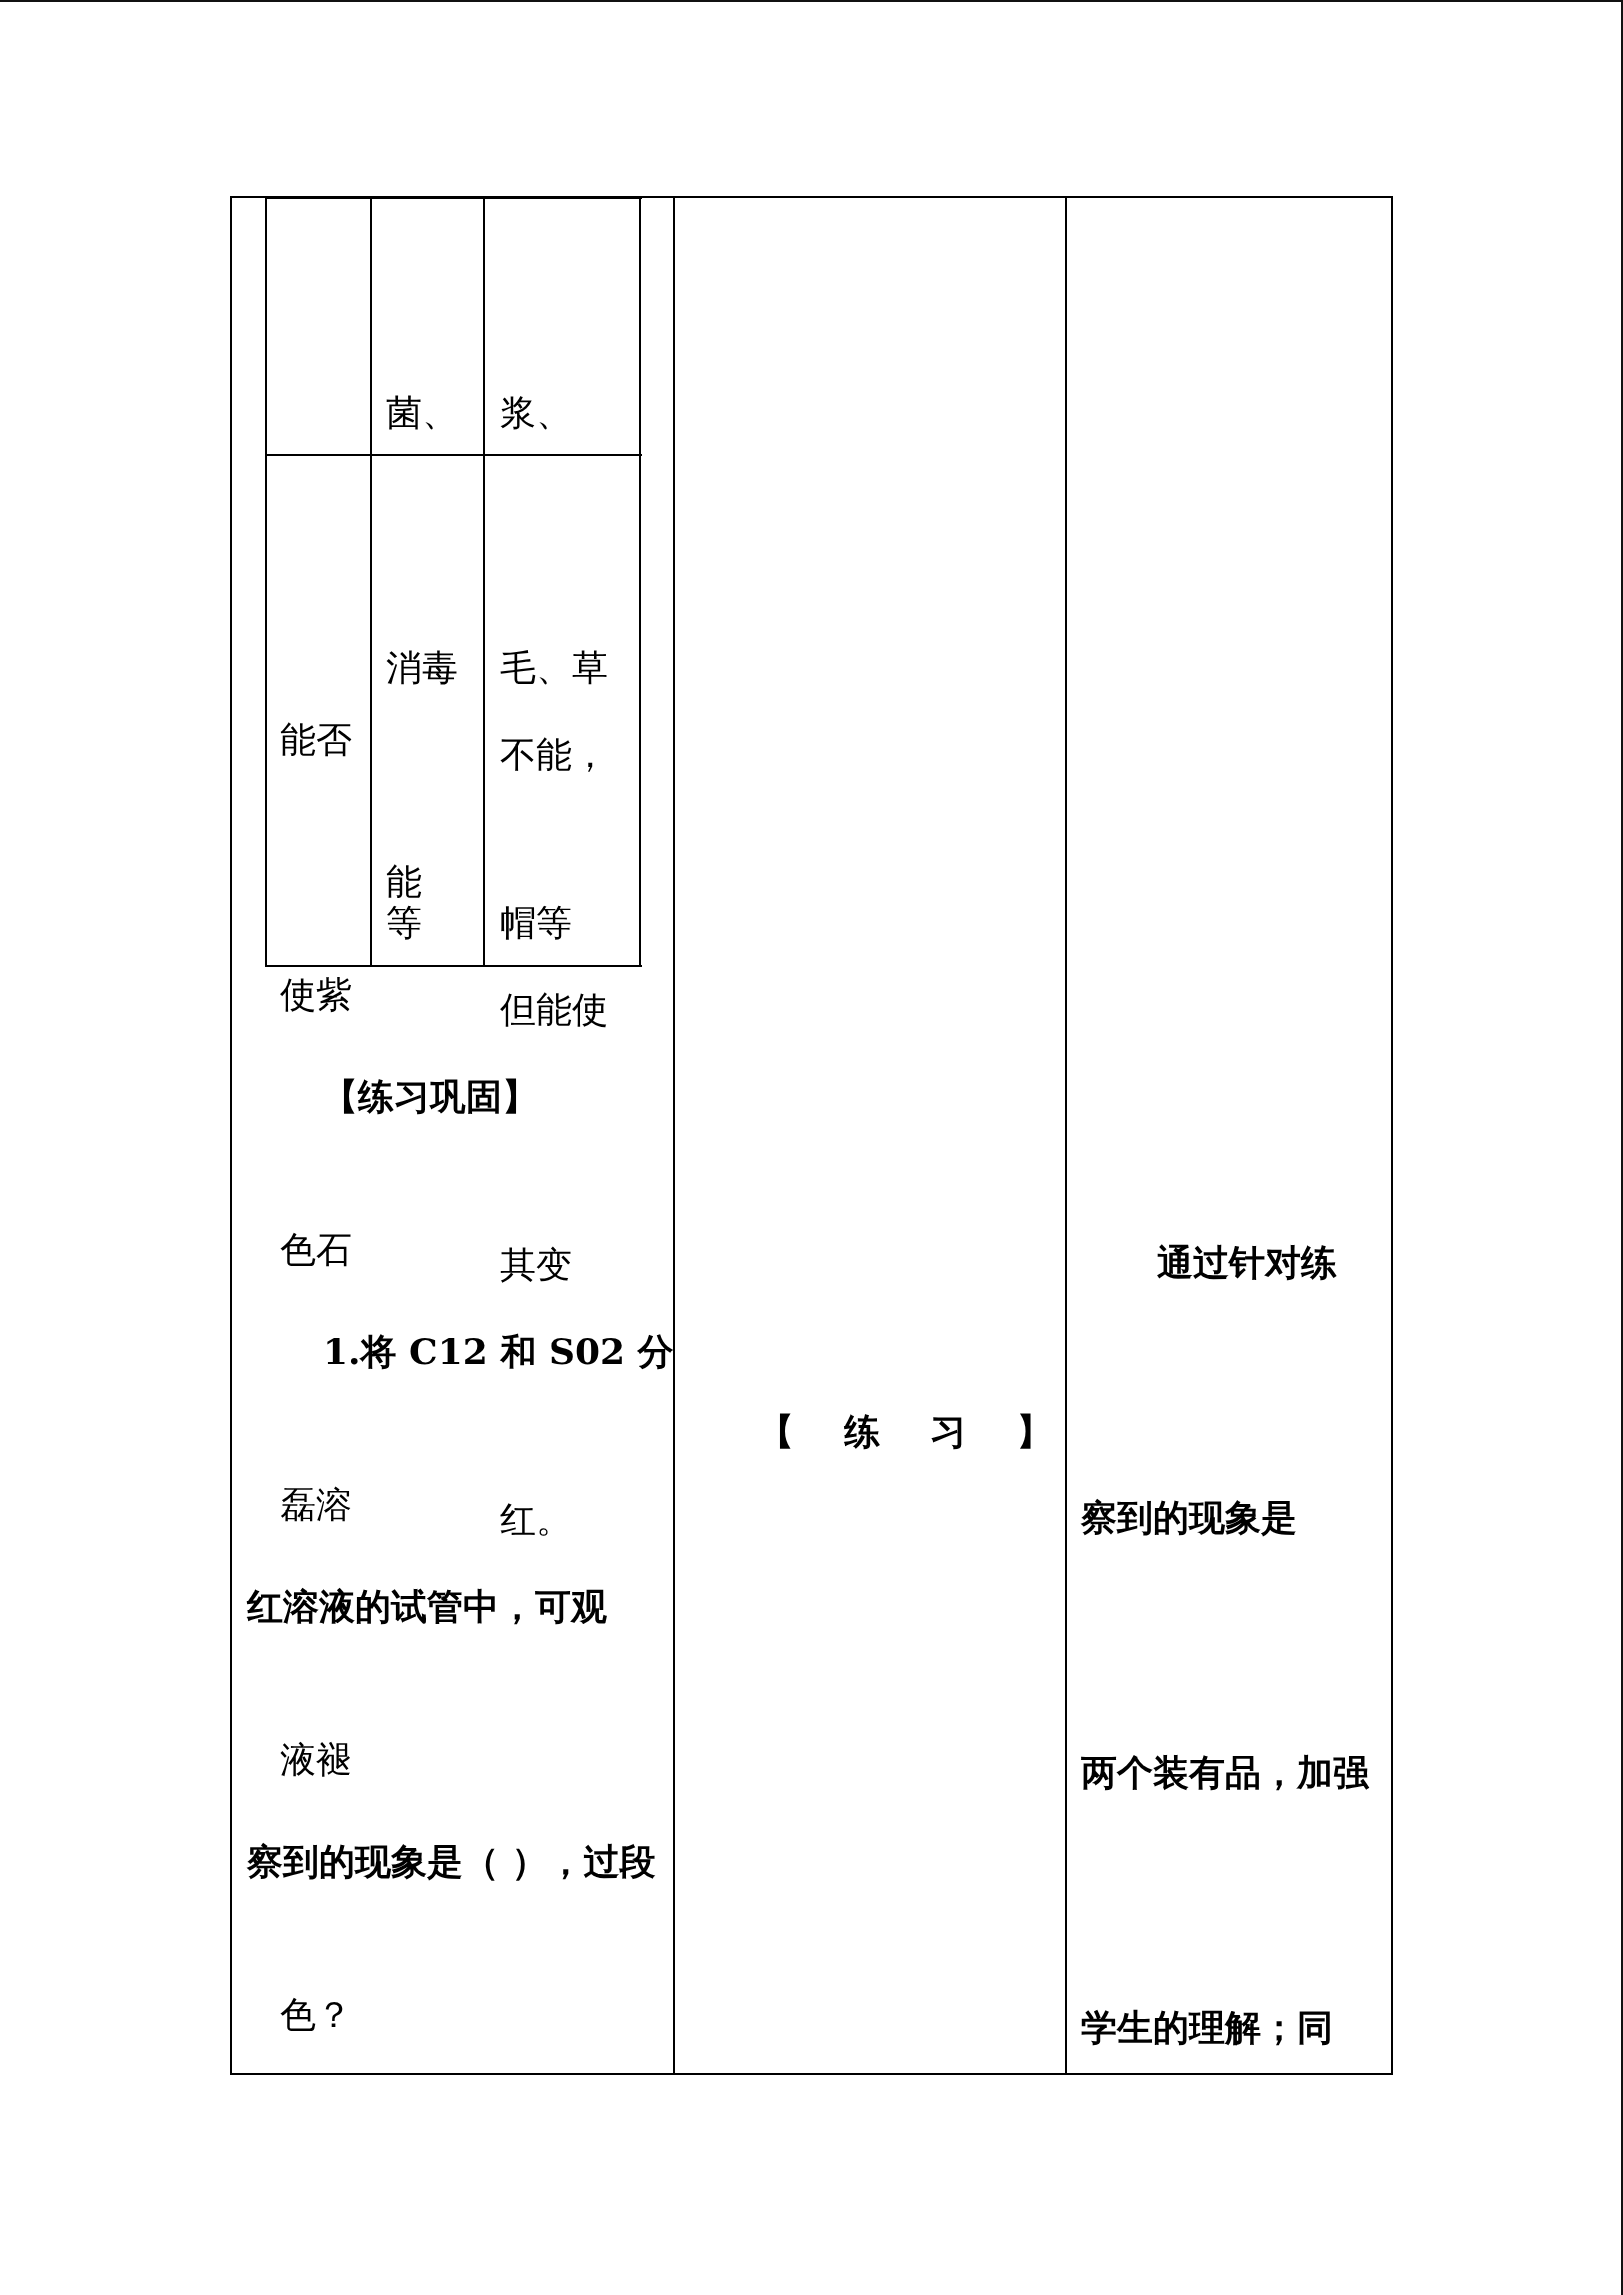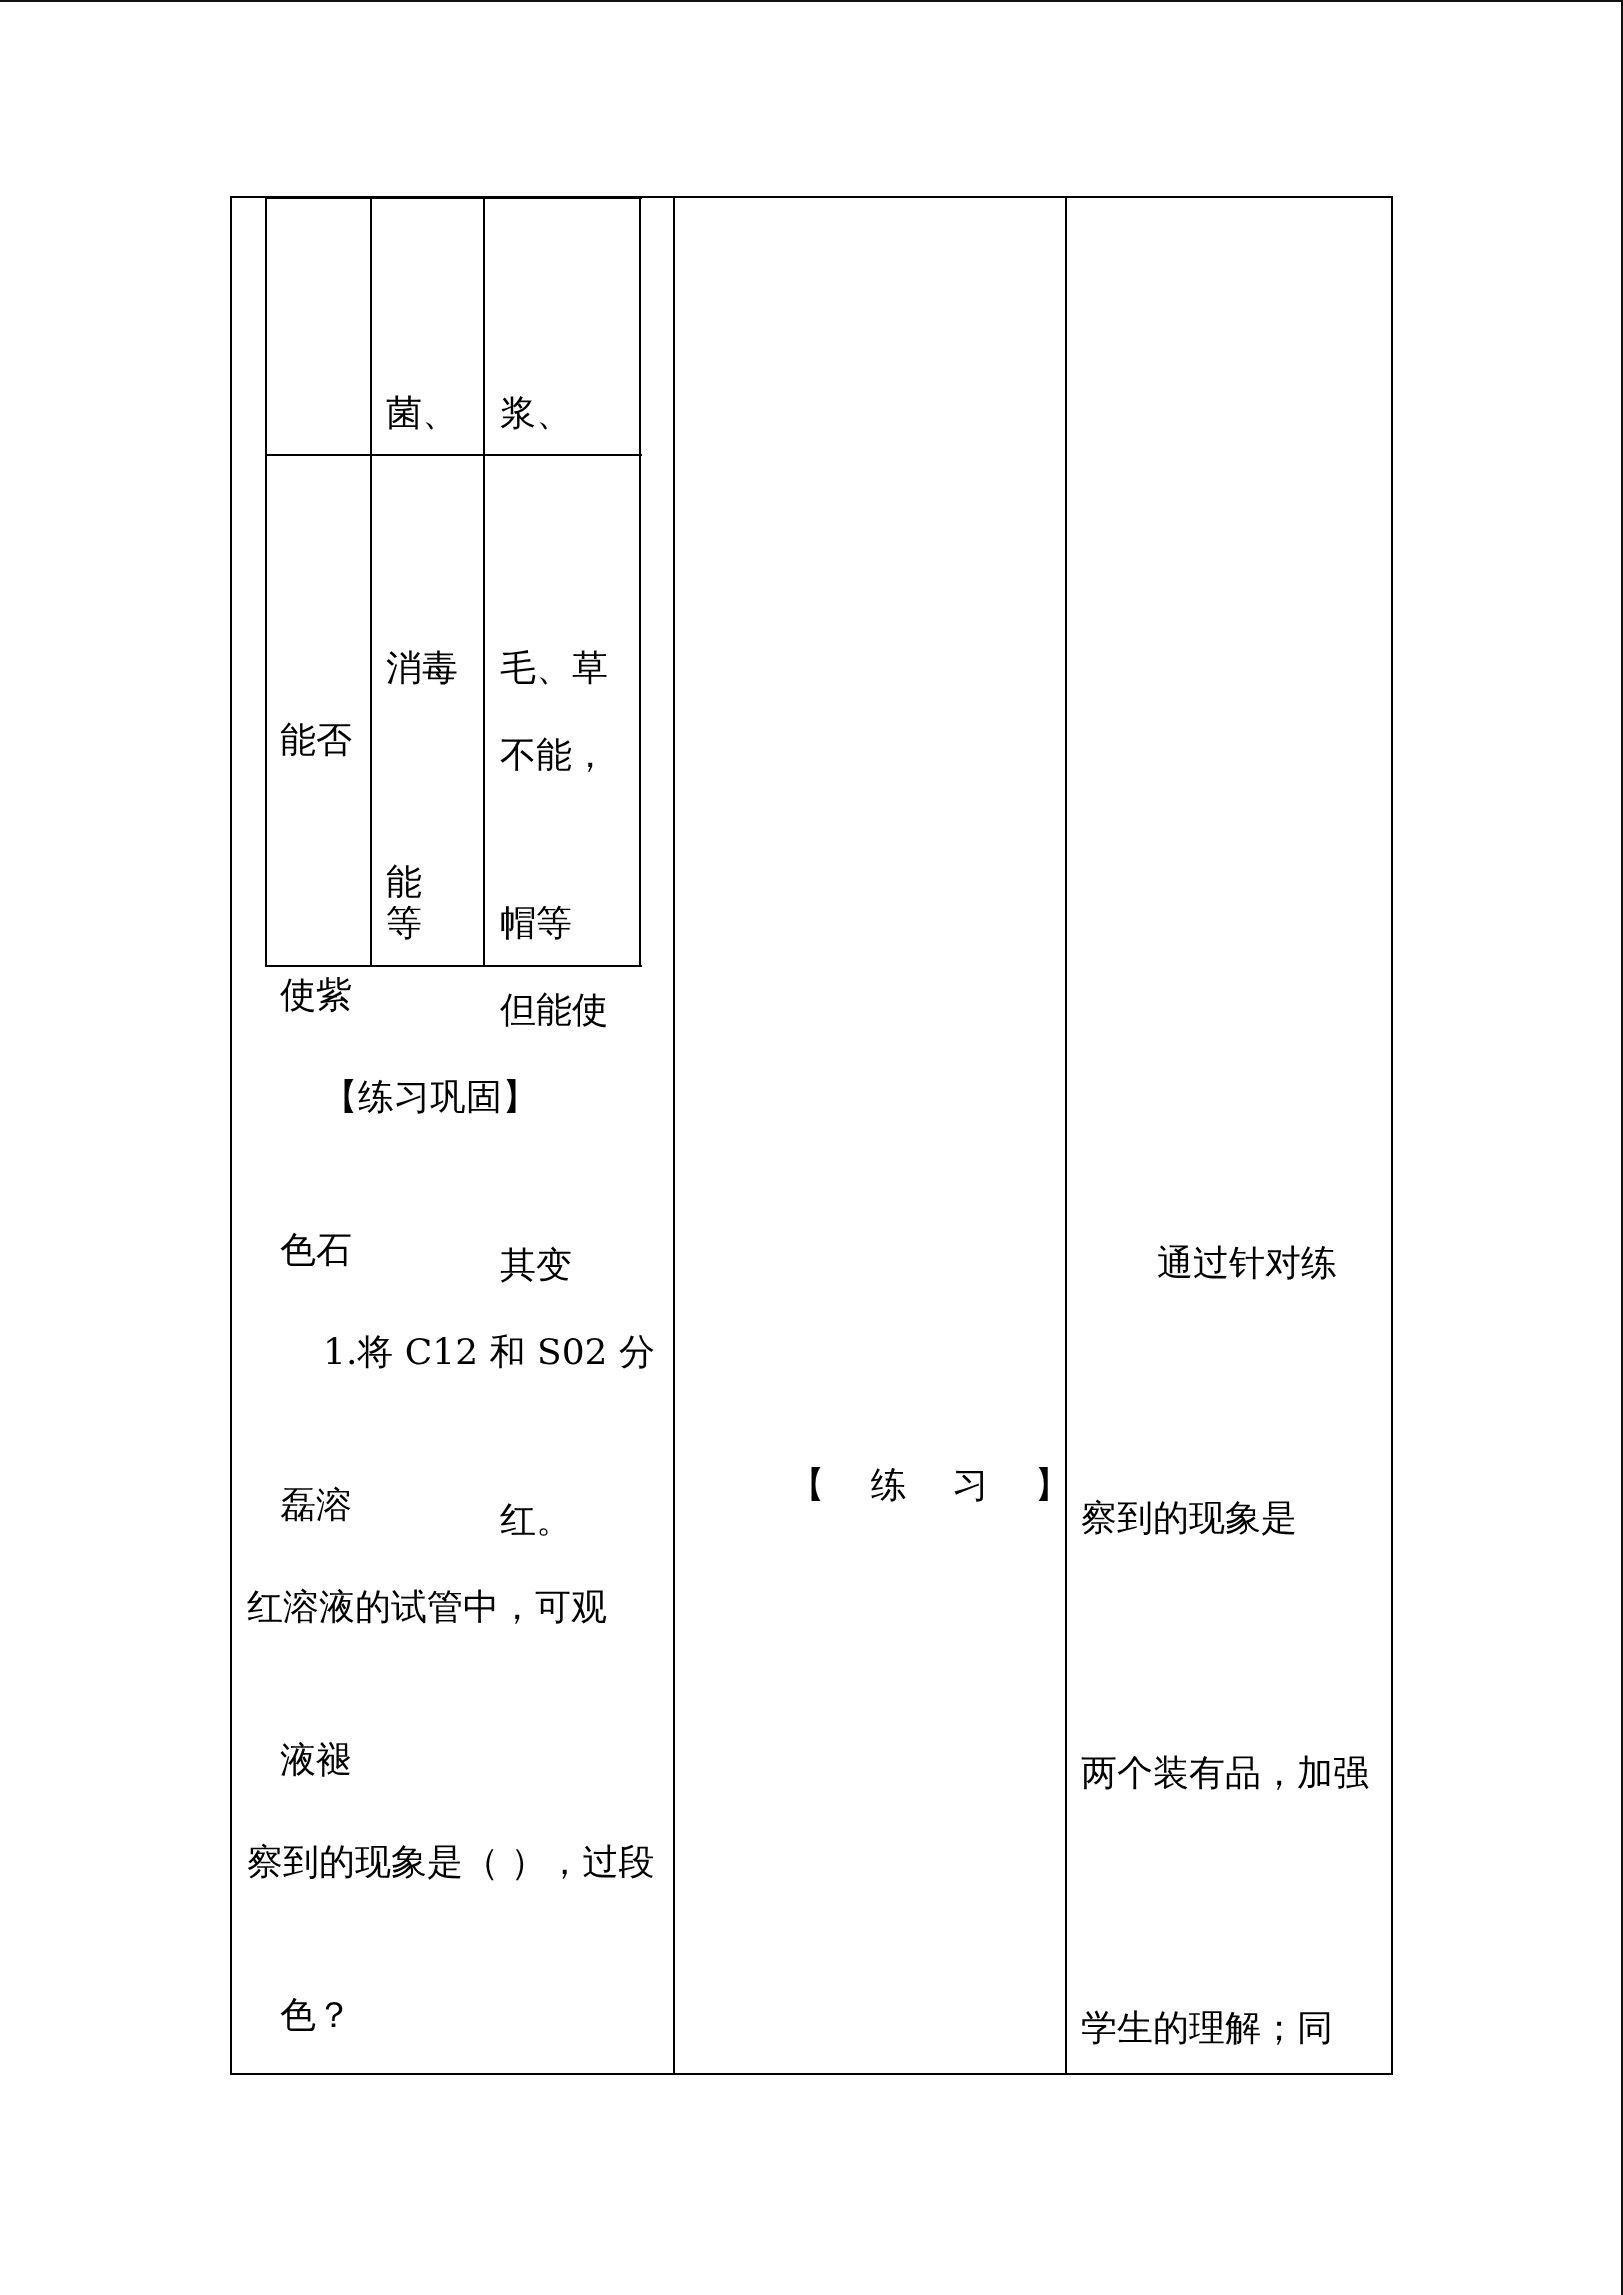--- a/index.html
+++ b/index.html
@@ -3,21 +3,21 @@
 <meta charset="utf-8">
 <style>
   html, body { margin:0; padding:0; background:#ffffff; }
   body { width:1623px; height:2295px; position:relative; overflow:hidden;
          font-family:"DejaVu Serif","Liberation Serif",serif; color:#000; }
   .edge-top { position:absolute; left:0; top:0; width:1623px; height:2px; background:#111; }
   .edge-right { position:absolute; right:0; top:0; width:2px; height:2295px; background:#111; }
   .line { position:absolute; background:#000; }
   .txt { position:absolute; white-space:pre; font-size:36px; line-height:85px; }
   .thin { font-weight:normal; }
-  .bold { font-weight:normal; }
+  .bold { font-weight:bold; }
   .cell-lines { position:absolute; }
   .cell-lines div { height:85px; line-height:85px; white-space:pre; }
 </style>
 </head>
 <body>
 
 <div class="edge-top"></div>
 <div class="edge-right"></div>
 
 <div>
@@ -77,21 +77,21 @@
     
     
     
     
     
     
     
   </div>
 </div>
 
-<div class="txt bold" style="left:758px;top:1442px;margin-left:31px;">【    练    习    】</div>
+<div class="txt bold" style="left:758px;top:1389px;">【    练    习    】</div>
 
 <div class="cell-lines txt bold" style="left:1081px;top:1050px;">
   <div style="padding-left:76px;">通过针对练</div>
   <div>察到的现象是</div>
   <div>两个装有品，加强</div>
   <div>学生的理解；同</div>
   
 </div>
 
 

